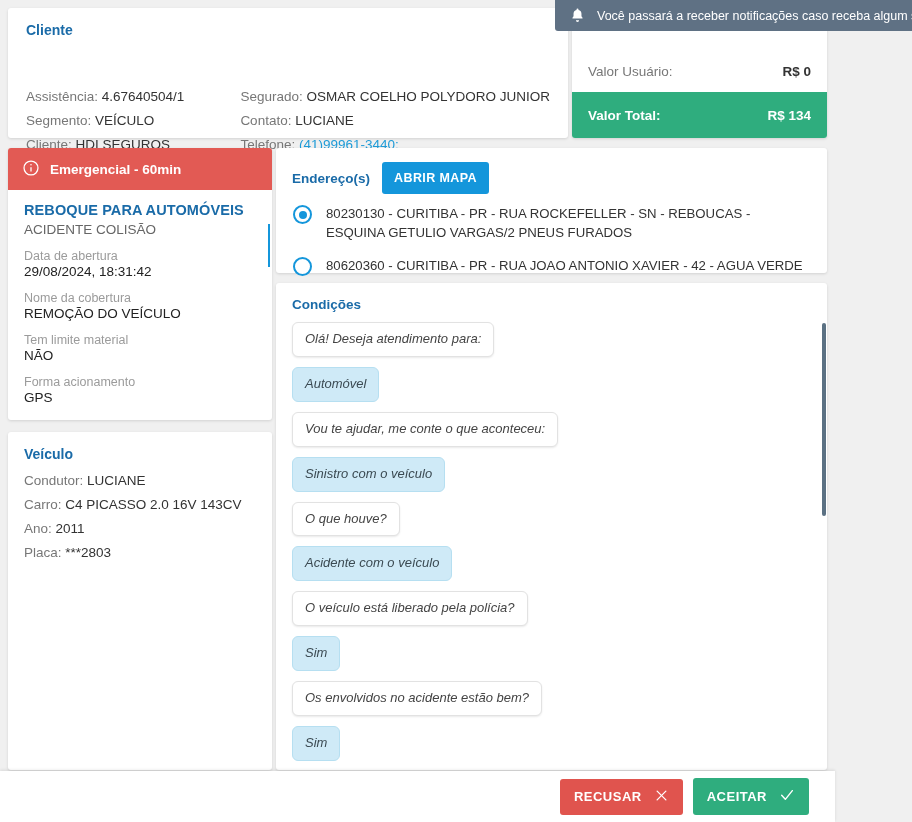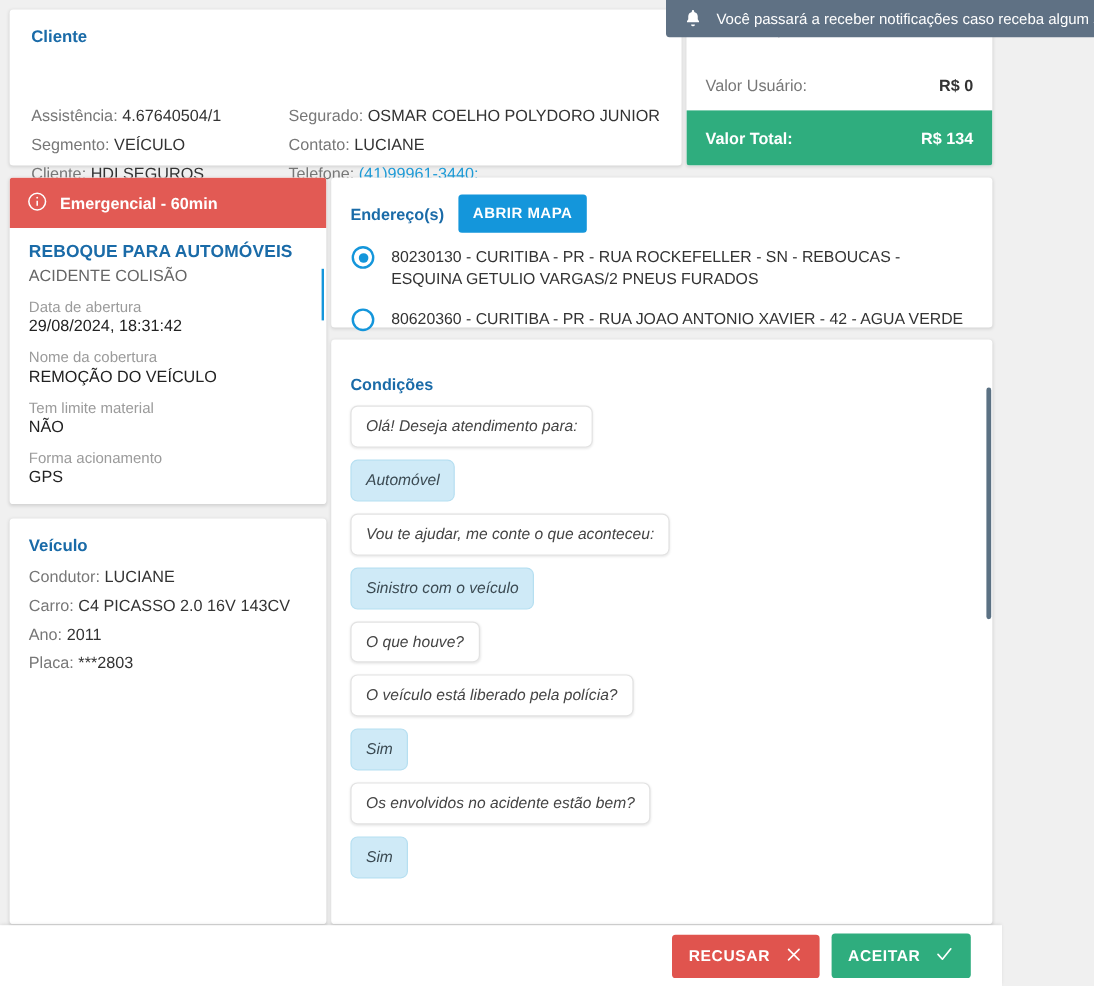--- a/index.html
+++ b/index.html
@@ -93,21 +93,21 @@
   .marker.filled:after{
     content:"";position:absolute;left:3.5px;top:3.5px;width:8px;height:8px;
     border-radius:50%;background:#1496db;
   }
   .marker.hollow{border:2px solid #1496db;background:#fff;}
   .addr-connector{
     position:absolute;left:-24.5px;top:20px;width:2px;height:43px;background:#1496db;
   }
 
   
-  #condicoes-card{left:276px;top:283px;width:551px;height:487px;padding:30px 16px 0 16px;overflow:hidden;}
+  #condicoes-card{left:276px;top:283px;width:551px;height:487px;padding:14px 16px 0 16px;overflow:hidden;}
   .cond-title{color:#1a6ba8;font-weight:bold;font-size:13.5px;margin-bottom:10px;}
   .chat{display:flex;flex-direction:column;gap:10px;position:relative;}
   .bubble{
     align-self:flex-start;max-width:92%;
     border-radius:6px;padding:8px 12px;font-size:13px;line-height:1.3;color:#444;font-style:italic;
   }
   .bubble.bot{background:#fff;border:1px solid #e2e2e2;box-shadow:0 1px 2px rgba(0,0,0,.09);}
   .bubble.user{background:#cfeaf7;border:1px solid #b6dff1;color:#3b4a52;}
   #cond-scrollbar{
     position:absolute;right:1px;top:40px;width:4px;height:193px;
@@ -266,20 +266,21 @@
   </div>
 
   <div class="card" id="condicoes-card">
     <div class="cond-title">Condições</div>
     <div class="chat">
       <div class="bubble bot">Olá! Deseja atendimento para:</div>
       <div class="bubble user">Automóvel</div>
       <div class="bubble bot">Vou te ajudar, me conte o que aconteceu:</div>
       <div class="bubble user">Sinistro com o veículo</div>
       <div class="bubble bot">O que houve?</div>
+      <div class="bubble user">Acidente com o veículo</div>
       <div class="bubble bot">O veículo está liberado pela polícia?</div>
       <div class="bubble user">Sim</div>
       <div class="bubble bot">Os envolvidos no acidente estão bem?</div>
       <div class="bubble user">Sim</div>
 
     </div>
     <div id="cond-scrollbar"></div>
   </div>
 
   <div id="footer-bar">

